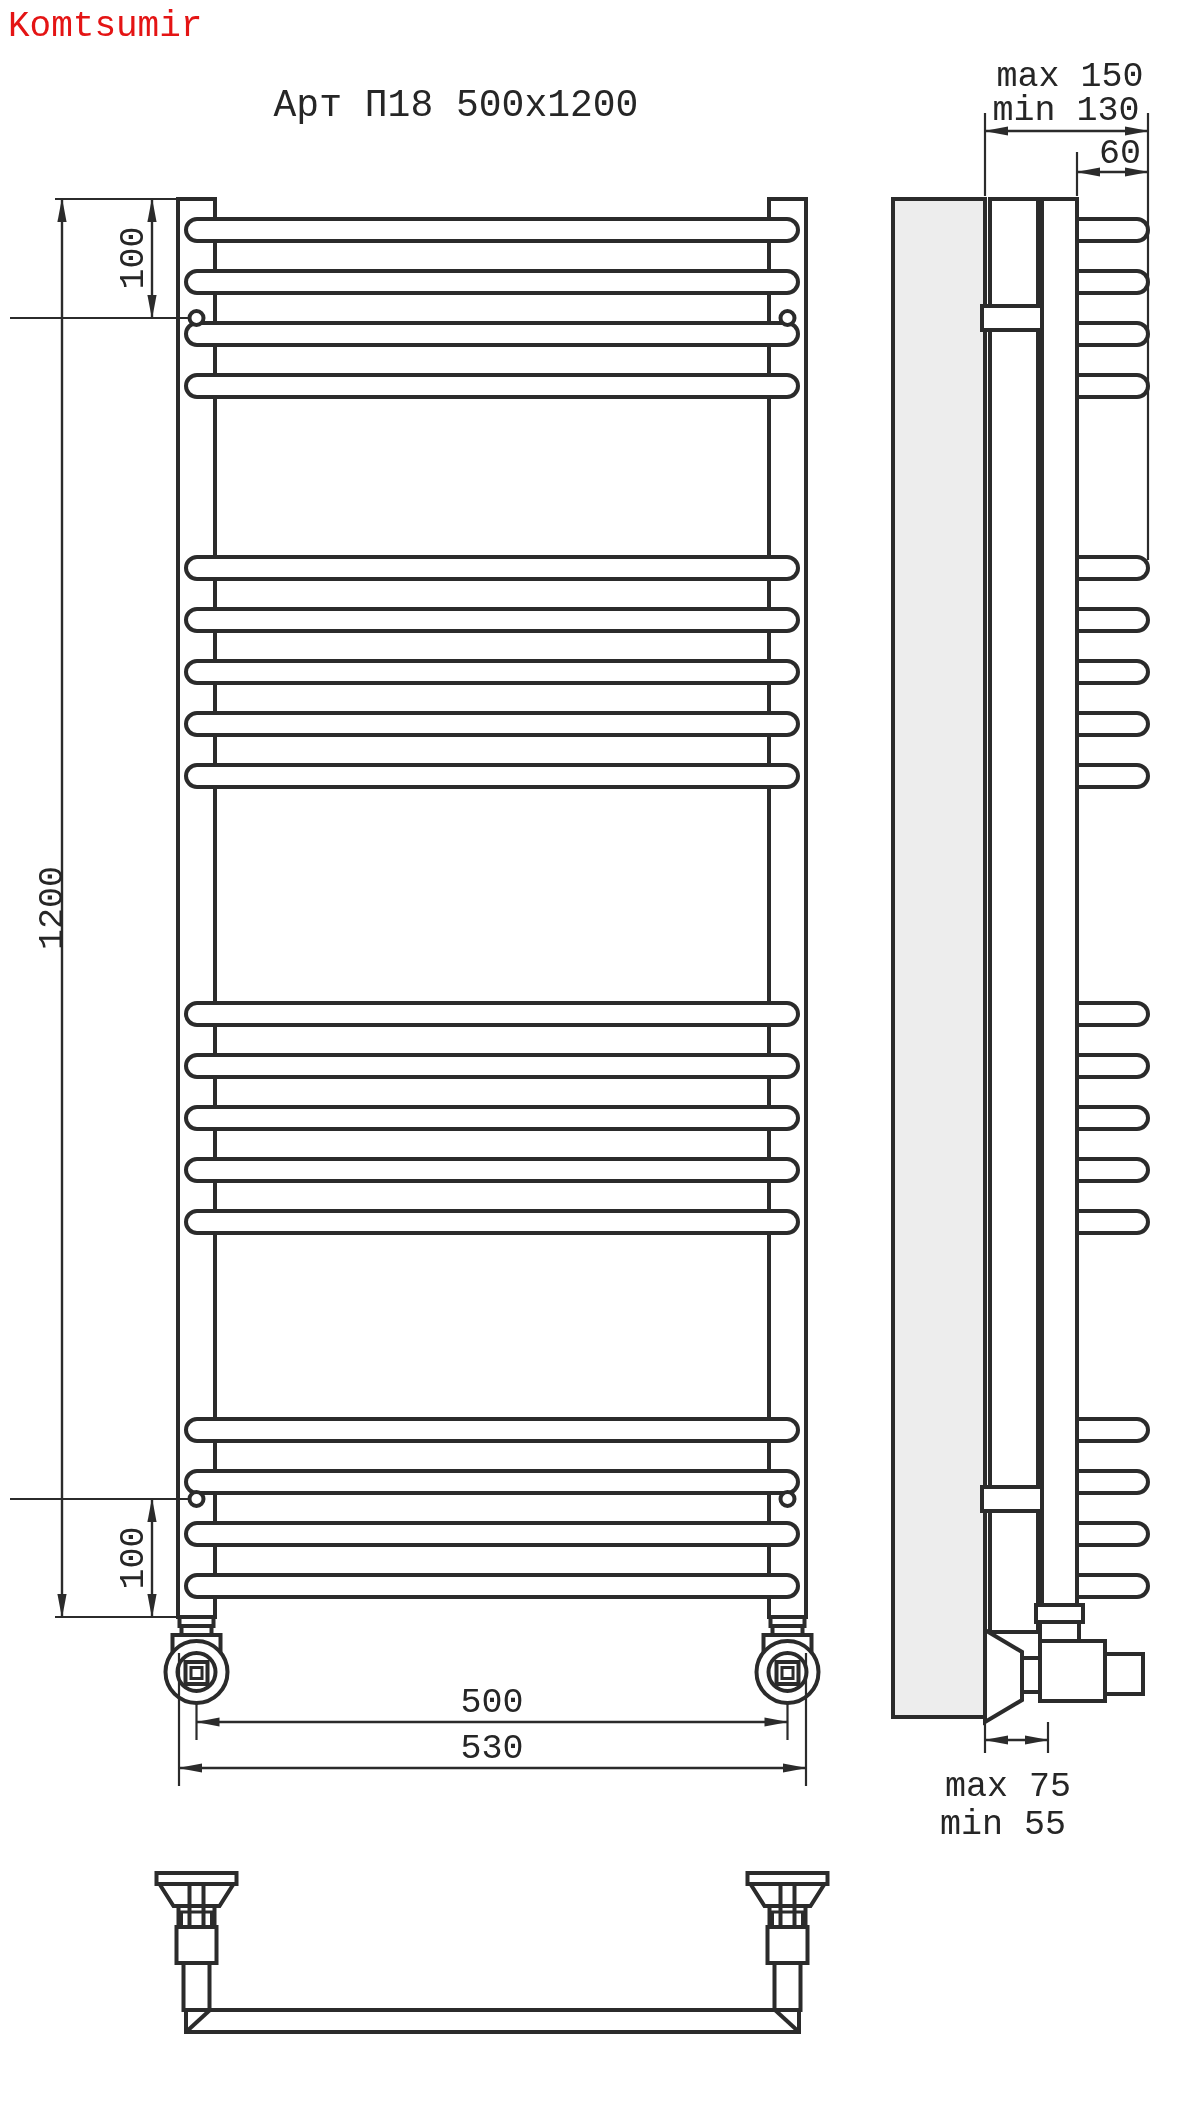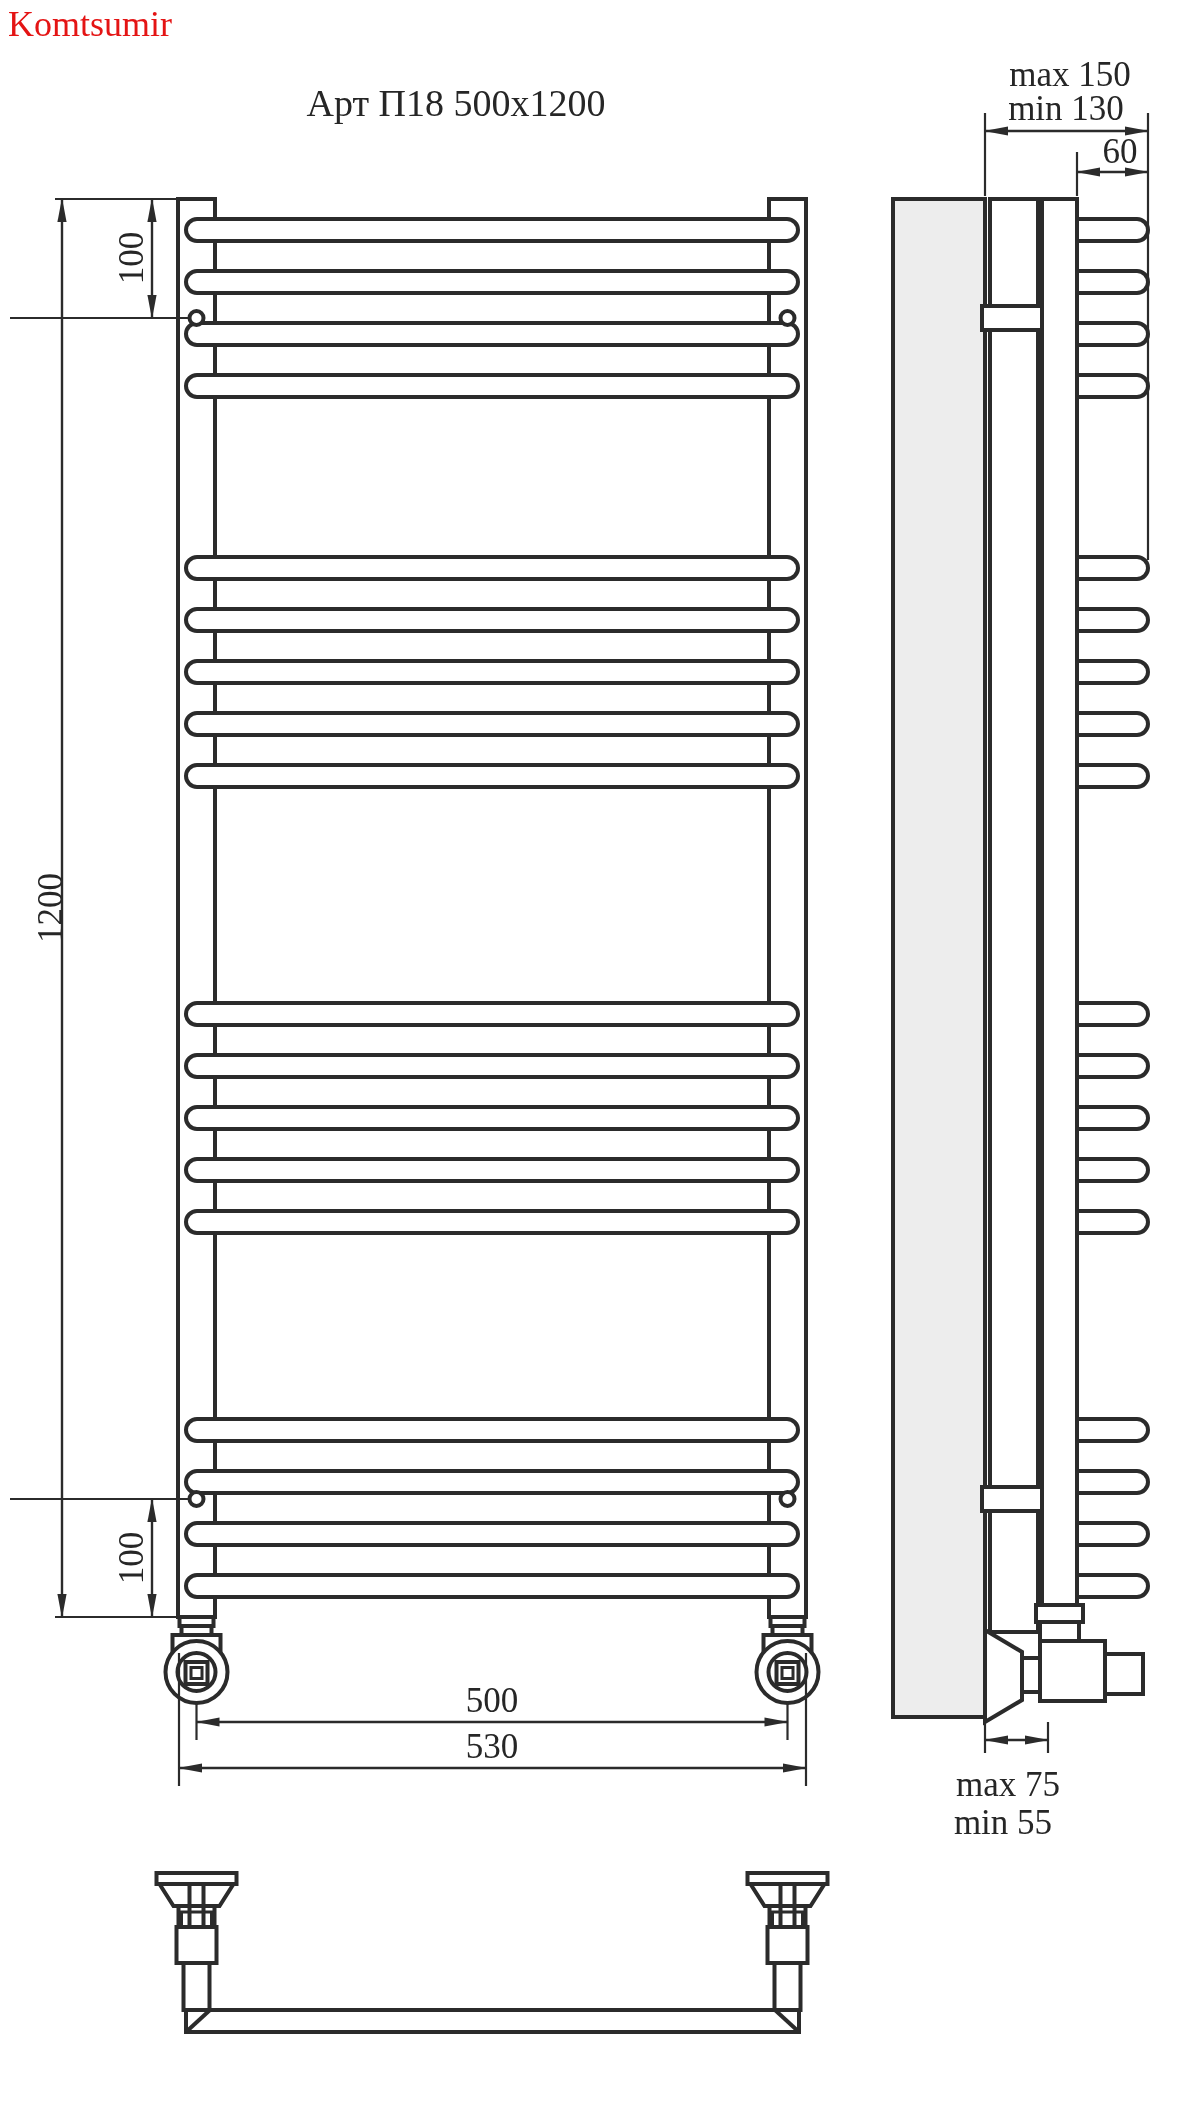--- a/index.html
+++ b/index.html
@@ -1,17 +1,17 @@
 <!DOCTYPE html>
 <html><head>
 <meta charset="utf-8">
 <style>
   html,body{margin:0;padding:0;background:#ffffff;}
   .page{position:relative;width:1202px;height:2106px;background:#ffffff;overflow:hidden;
-        font-family:Liberation Serif, serif;}
+        font-family:Liberation Mono, monospace;}
   svg{display:block;}
   text{fill:#262626;}
   .brand-text{font-size:36px;letter-spacing:0px;}
   .title-text{font-size:38px;}
   .dim-text{font-size:35px;}
   .outline{fill:#ffffff;stroke:#2b2b2b;stroke-width:4;stroke-linejoin:miter;}
   .outline-thin{fill:none;stroke:#2b2b2b;stroke-width:4;}
   .wall{stroke:#2b2b2b;stroke-width:4;}
   .dimline{stroke:#2b2b2b;stroke-width:2.4;fill:none;}
   .extline{stroke:#2b2b2b;stroke-width:2.2;fill:none;}

